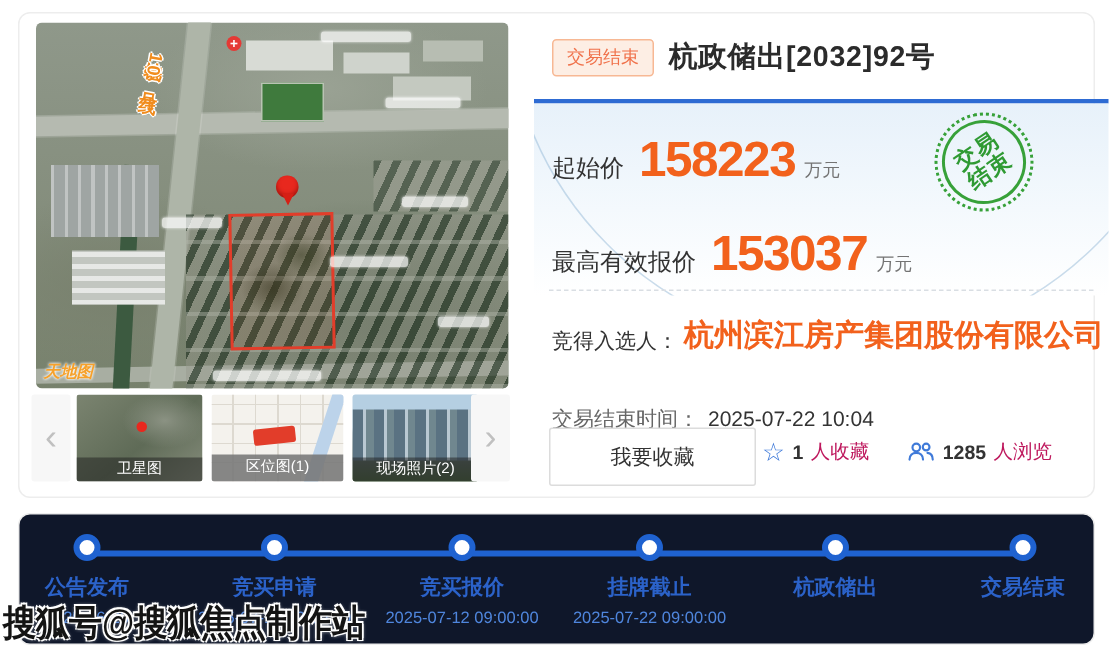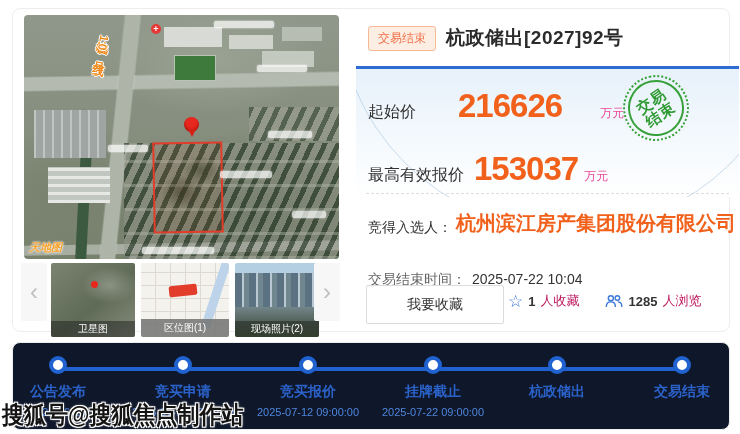--- a/index.html
+++ b/index.html
@@ -52,21 +52,21 @@
     letter-spacing:2px;transform:rotate(10deg);
     text-shadow:-1px 0 #fff,1px 0 #fff,0 -1px #fff,0 1px #fff;}
   .m-hosp{left:127px;top:9px;width:10px;height:10px;background:#e53935;border-radius:50%;
     color:#fff;font-size:9px;line-height:10px;text-align:center;font-weight:bold;}
   .m-logo{left:5px;bottom:4px;color:#f6a12b;font-weight:bold;font-style:italic;font-size:11px;
     text-shadow:0 0 2px #fff,0 0 2px #fff;}
   .sm{background:rgba(255,255,255,.72);border-radius:2px;height:7px;box-shadow:0 0 2px rgba(255,255,255,.8);}
   
   .gnav{position:absolute;top:254px;width:26px;height:58px;background:#f7f7f7;border-radius:2px;
     color:#c0c0c0;font-size:24px;display:flex;align-items:center;justify-content:center;cursor:pointer;}
-  .thumb{position:absolute;top:254px;height:74px;border-radius:2px;overflow:hidden;cursor:pointer;}
+  .thumb{position:absolute;top:254px;height:58px;border-radius:2px;overflow:hidden;cursor:pointer;}
   .thumb .tlabel{position:absolute;bottom:0;left:0;width:100%;height:16px;background:rgba(30,30,30,.5);
     color:#fff;font-size:10px;line-height:16px;text-align:center;}
   .t1{left:38px;width:84px;background:
       radial-gradient(40px 26px at 70% 30%,#8b9283,transparent 70%),
       linear-gradient(140deg,#7b8470 0%,#5f6b57 55%,#868d7c 100%);}
   .t1 .mini-pin{position:absolute;left:40px;top:18px;width:7px;height:7px;background:#e8281e;border-radius:50%;}
   .t2{left:128px;width:88px;background:
       repeating-linear-gradient(0deg,transparent 0 12px,#ddd9d0 12px 13px),
       repeating-linear-gradient(90deg,transparent 0 14px,#ddd9d0 14px 15px),#f4f2ed;}
   .t2 .mini-river{position:absolute;right:8px;top:-6px;width:9px;height:72px;background:#bcd3ea;transform:rotate(18deg);}
@@ -86,21 +86,21 @@
   .rp-rule{left:0;top:57px;width:383px;height:3px;background:#2e6bd3;}
   .rp-grad{left:0;top:60px;width:383px;height:128px;overflow:hidden;
     background:linear-gradient(180deg,#e7f1fa 0%,#f4f9fd 55%,#ffffff 100%);}
   .rp-grad::before{content:'';position:absolute;right:-60px;top:-300px;width:460px;height:460px;
     border:1px solid rgba(150,185,215,.5);border-radius:50%;}
   .rp-grad::after{content:'';position:absolute;right:-110px;top:-330px;width:560px;height:560px;
     border:1px solid rgba(150,185,215,.35);border-radius:50%;}
   .price-row{left:12px;display:flex;align-items:baseline;}
   .p-label{font-size:16px;color:#333;margin-right:10px;}
   .p-value{font-size:33px;font-weight:bold;color:#f2611c;letter-spacing:-1px;line-height:1;}
-  .p-unit{font-size:12px;color:#ec4899;margin-left:6px;}
+  .p-unit{font-size:12px;color:#737373;margin-left:6px;}
   .stamp{left:267px;top:66px;width:62px;height:62px;border:2px dotted #37a139;border-radius:50%;
     transform:rotate(-12deg);}
   .stamp::before{content:'';position:absolute;inset:3px;border:2px solid #37a139;border-radius:50%;}
   .stamp-text{position:absolute;inset:0;display:flex;flex-direction:column;align-items:center;
     justify-content:center;transform:rotate(-22deg);color:#2f9a33;font-weight:bold;font-size:15px;
     line-height:1.05;letter-spacing:1px;}
   .dash-div{left:10px;top:184px;width:363px;border-top:1px dashed #d9dee3;}
   .winner-row{left:12px;top:201px;display:flex;align-items:flex-end;}
   .w-label{font-size:14px;color:#333;margin-right:4px;white-space:nowrap;}
   .w-value{font-size:20px;font-weight:bold;color:#f2611c;white-space:nowrap;}
@@ -177,28 +177,28 @@
     <div class="mini-towers"></div>
     <div class="tlabel">现场照片(2)</div>
   </div>
   <div class="gnav" style="left:301px;">
     <span>›</span>
   </div>
 
   <div class="rp">
     <div class="rp-head">
       <span class="badge">交易结束</span>
-      <span class="title">杭政储出[2027]92号</span>
+      <span class="title">杭政储出[2032]92号</span>
     </div>
     <div class="rp-rule"></div>
     <div class="rp-grad"></div>
 
-    <div class="price-row" style="top:80px;gap:32px;">
+    <div class="price-row" style="top:80px;">
       <span class="p-label">起始价</span>
-      <span class="p-value">216626</span>
+      <span class="p-value">158223</span>
       <span class="p-unit">万元</span>
     </div>
     <div class="price-row" style="top:143px;">
       <span class="p-label">最高有效报价</span>
       <span class="p-value">153037</span>
       <span class="p-unit">万元</span>
     </div>
 
     <div class="stamp">
       <div class="stamp-text">

